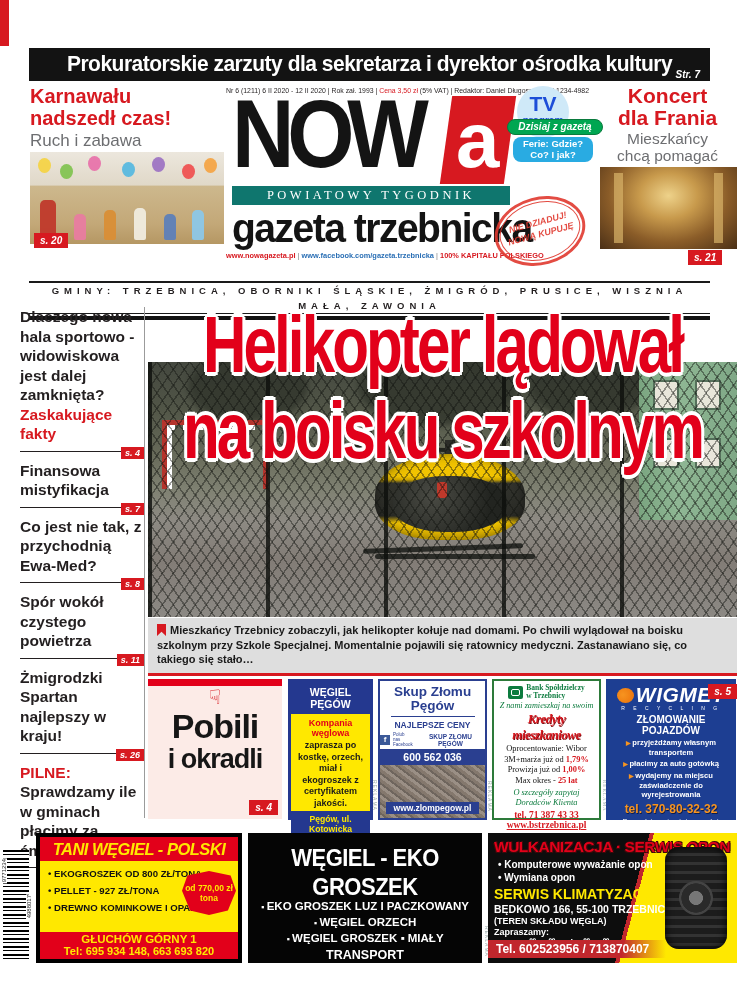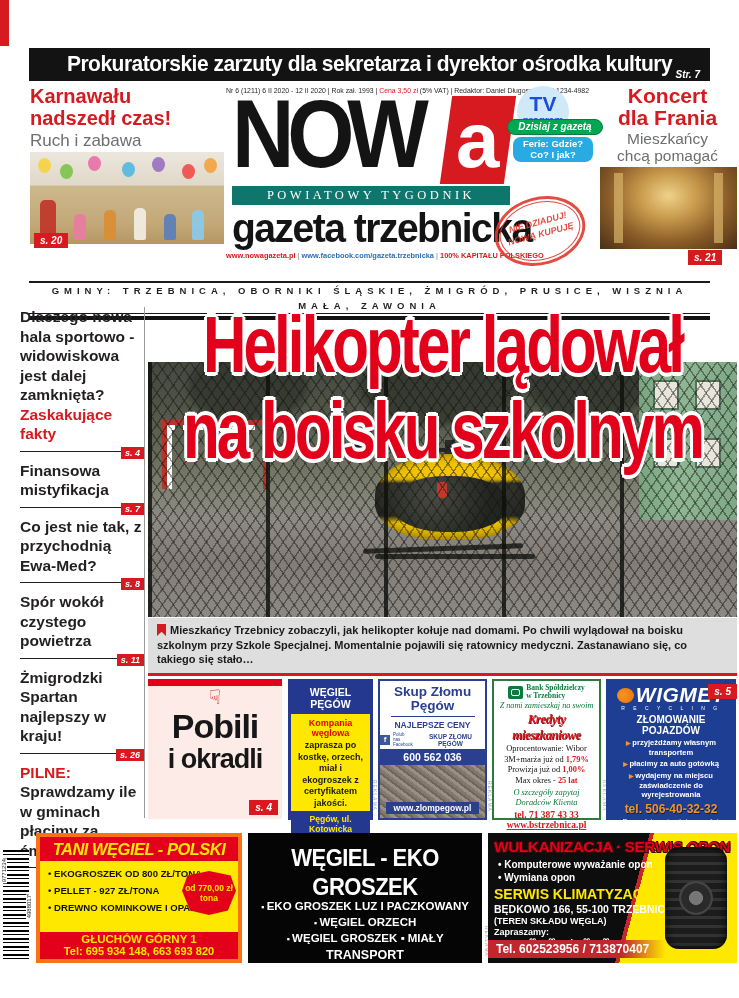--- a/index.html
+++ b/index.html
@@ -158,21 +158,21 @@
   .wg-li{font-size:7.6px;font-weight:bold;line-height:9px;margin:2px 0;}
   .wg-li:before{content:"▶ ";color:#f79420;font-size:6px;}
   .wg-tel1{color:#f79420;font-weight:900;font-size:12px;text-shadow:.7px .7px 0 #0a1c4d;margin:3px 0 2px;}
   .wg-note{font-size:7.2px;line-height:8.5px;}
   .wg-tel2{color:#f79420;font-weight:900;font-size:11px;text-shadow:.7px .7px 0 #0a1c4d;margin-top:2px;}
   
   .barcode{left:3px;top:850px;width:26px;height:112px;
         background:repeating-linear-gradient(180deg,#000 0 2px,#fff 2px 4px,#000 4px 5px,#fff 5px 8px);}
   .bc-num{position:absolute;writing-mode:vertical-rl;transform:rotate(180deg);font-size:6px;color:#222;background:#fff;padding:1px 0;}
   .bc-n1{left:-2px;top:8px;} .bc-n2{right:-3px;top:44px;}
-  .ad-tani{left:36px;top:833px;width:206px;height:130px;border:4px solid #f97316;background:#ffe800;}
+  .ad-tani{left:36px;top:833px;width:206px;height:130px;border:4px solid #000000;background:#ffe800;}
   .tw-title{background:#e2001a;color:#ffe800;font-weight:900;font-style:italic;font-size:16.5px;
         text-align:center;line-height:24px;letter-spacing:-0.5px;}
   .tw-badge{position:absolute;right:2px;top:34px;width:54px;height:44px;background:#e2001a;color:#ffe800;
         font-weight:bold;font-size:8.5px;line-height:10px;text-align:center;
         clip-path:polygon(50% 0,90% 10%,100% 45%,85% 90%,50% 100%,15% 90%,0 45%,10% 10%);
         display:flex;align-items:center;justify-content:center;}
   .tw-li{font-weight:900;font-size:9.6px;line-height:17px;padding-left:8px;color:#111;}
   .tw-li:before{content:"• ";}
   .tw-foot{position:absolute;left:0;right:0;bottom:0;background:#e2001a;color:#ffe800;text-align:center;
         font-weight:900;padding:1px 0 2px;}
@@ -430,21 +430,21 @@
   <div class="abs ad ad-wigmet">
     <div class="wg-logo">
       <span class="wg-sw"></span>
       <span class="wg-name">WIGMET</span>
     </div>
     <div class="wg-rec">R E C Y C L I N G</div>
     <div class="wg-title">ZŁOMOWANIE POJAZDÓW</div>
     <div class="wg-li">przyjeżdżamy własnym transportem</div>
     <div class="wg-li">płacimy za auto gotówką</div>
     <div class="wg-li">wydajemy na miejscu zaświadczenie do wyrejestrowania</div>
-    <div class="wg-tel1">tel. 506-40-32-32</div>
+    <div class="wg-tel1">tel. 370-80-32-32</div>
     <div class="wg-note">Prowadzimy również sprzedaż używanych części samochodowych</div>
     <div class="wg-tel2">tel. 512-330-819</div>
     <span class="reklama">REKLAMA</span>
   </div>
 
   <div class="abs barcode">
     <span class="bc-num bc-n1">9771234</span>
     <span class="bc-num bc-n2">4988017</span>
   </div>
 

